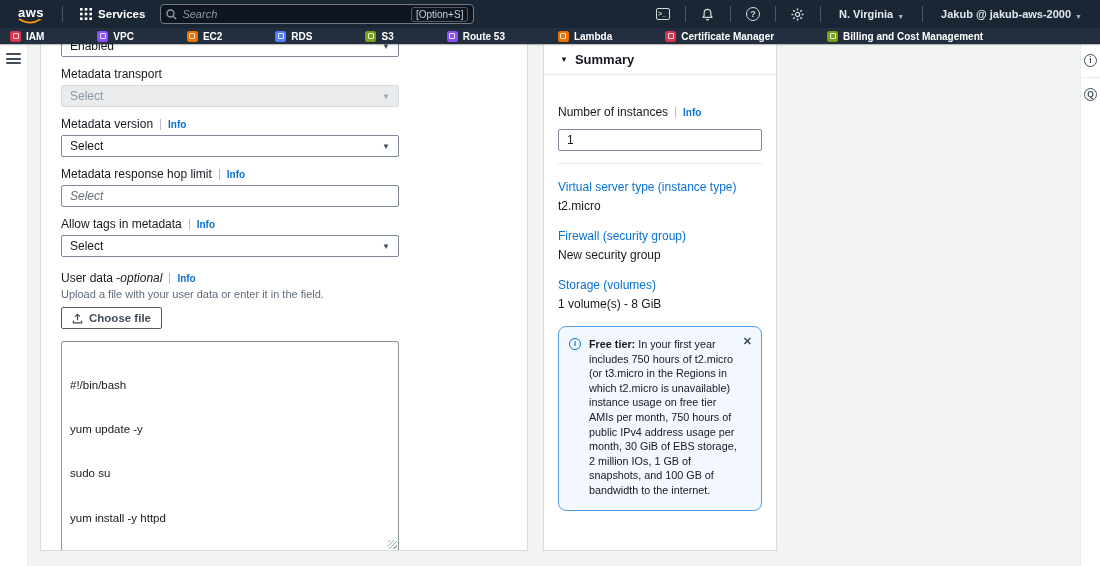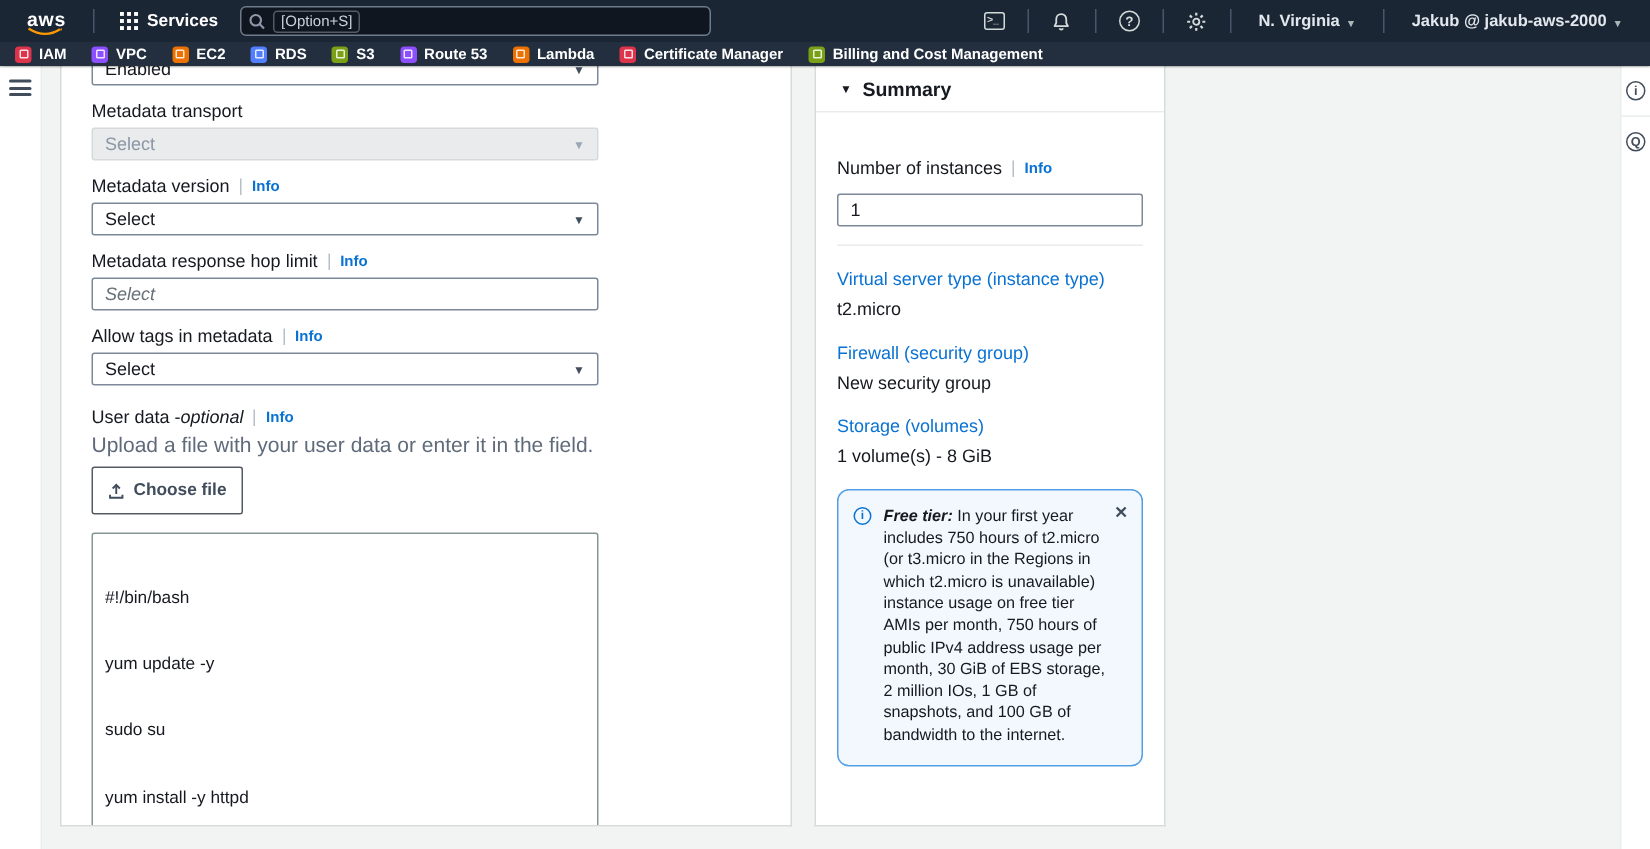--- a/index.html
+++ b/index.html
@@ -36,20 +36,21 @@
   .term-box{ width:14px; height:12px; border:1.3px solid #d5dbdb; border-radius:2px; font-size:7px; line-height:10px; text-align:left; padding-left:1px; font-weight:bold;}
   .q-circle{ width:14px; height:14px; border:1.3px solid #d5dbdb; border-radius:50%; font-size:9px; line-height:12px; text-align:center; font-weight:bold;}
   .nav-region,.nav-account{ display:flex; align-items:flex-end; gap:4px; font-size:11px; font-weight:bold; color:#e3e8ee; padding:0 8px; white-space:nowrap;}
   .caret-sm{ font-size:7px; color:#aab7b8; }
 
   
   .favbar{
     position:absolute; top:28px; left:0; right:0; height:16px;
     background:#232f3e; display:flex; align-items:center; padding:0 10px; z-index:5;
     box-shadow:0 1px 1px rgba(0,0,0,.25);
+    gap:36px;
   }
   .fav-item{ display:flex; align-items:center; gap:5px; margin-right:17px; }
   .fav-icon{ width:11px; height:11px; border-radius:2.5px; position:relative; flex:0 0 auto;}
   .fav-icon::after{ content:""; position:absolute; inset:2.5px; border:1px solid rgba(255,255,255,.85); border-radius:1px;}
   .fav-label{ font-size:10px; font-weight:bold; color:#fff; white-space:nowrap; }
 
   
   .left-rail{ position:absolute; left:0; top:44px; bottom:0; width:28px; background:#fff; border-right:1px solid #eaeded;}
   .hamburger{ margin:9px auto 0 auto; width:15px; display:block;}
   .hamburger span{ display:block; height:2px; background:#414d5c; margin-bottom:2.5px; border-radius:1px;}
@@ -77,23 +78,23 @@
   .clipped{ margin-top:-9px;}
   .field-label{ font-size:12px; color:#16191f; display:flex; align-items:center; margin-top:10px; margin-bottom:4px;}
   .label-div{ width:1px; height:11px; background:#b6bec9; margin:0 7px;}
   .info-link{ font-size:10px; font-weight:bold; color:#0972d3; cursor:pointer;}
   .textinput{
     height:22px; border:1px solid #7d8998; border-radius:2px; background:#fff;
     font-size:12px; color:#16191f; padding:0 8px; outline:none; font-family:"Liberation Sans",sans-serif;
   }
   .textinput::placeholder{ font-style:italic; color:#687078;}
   .optional{ font-style:italic;}
-  .field-desc{ font-size:14px; color:#5f6b7a; margin-top:-1px; margin-bottom:7px;}
+  .field-desc{ font-size:11px; color:#5f6b7a; margin-top:-1px; margin-bottom:7px;}
   .btn-normal{
-    display:inline-flex; align-items:center; gap:6px; height:32px; padding:0 10px;
+    display:inline-flex; align-items:center; gap:6px; height:22px; padding:0 10px;
     background:#fff; border:1px solid #545b64; border-radius:2px;
     font-size:11.5px; font-weight:bold; color:#414d5c; cursor:pointer;
   }
   .codebox{
     margin-top:12px; width:338px; height:210px; border:1px solid #879596; border-radius:2px;
     background:#fff; padding:6px 8px; font-size:11.5px; line-height:14.8px; color:#16191f;
     position:relative; overflow:hidden; white-space:pre; cursor:text;
   }
   .grip{ position:absolute; right:1px; bottom:1px; width:9px; height:9px;
     background:repeating-linear-gradient(315deg, transparent 0 2px, #9aa5ad 2px 3px);}
@@ -112,21 +113,21 @@
   .readmore{ color:#0972d3; cursor:pointer;}
 
   .free-tier{
     margin:15px 14px 0 14px; background:#f2f8fd; border:1px solid #539fe5; border-radius:8px;
     padding:10px 10px 12px 10px; position:relative;
   }
   .ft-icon{ position:absolute; left:10px; top:11px; width:12px; height:12px; border:1.2px solid #0972d3; border-radius:50%;
     color:#0972d3; font-size:8px; line-height:10px; text-align:center; font-weight:bold; font-style:normal;}
   .ft-close{ position:absolute; right:9px; top:8px; font-size:11px; color:#414d5c; cursor:pointer; font-weight:bold;}
   .ft-text{ margin-left:20px; margin-right:12px; font-size:10.8px; line-height:14.6px; color:#16191f;}
-  .ft-text b{ font-weight:bold;font-style:italic;}
+  .ft-text b{ font-weight:bold;}
 
   svg{ display:block;}
 </style>
 </head>
 <body>
 
 <div class="topnav">
   <div class="aws-logo">
     <span>aws</span>
     <svg width="24" height="6" viewBox="0 0 24 6">
@@ -149,20 +150,21 @@
           <rect x="9.4" y="9.4" width="2.6" height="2.6"></rect>
       </g>
     </svg>
     <span>Services</span>
   </div>
   <div class="searchbox">
     <svg width="11" height="11" viewBox="0 0 11 11">
       <circle cx="4.5" cy="4.5" r="3.5" stroke="#8d99a8" stroke-width="1.4" fill="none"></circle>
       <line x1="7.2" y1="7.2" x2="10" y2="10" stroke="#8d99a8" stroke-width="1.4"></line>
     </svg>
+    <input type="text" placeholder="Search" style="">
     <span class="kbd-hint">[Option+S]</span>
   </div>
   <div class="nav-spacer"></div>
   <div class="nav-iconbtn">
       <div class="term-box">&gt;_</div>
     </div>
   <div class="nav-vdiv"></div>
   <div class="nav-iconbtn">
     <svg width="13" height="13" viewBox="0 0 14 14">
       <path d="M7 1.5 c-2.3 0 -3.6 1.7 -3.6 3.8 v2.6 l-1.2 2.2 h9.6 l-1.2 -2.2 v-2.6 c0 -2.1 -1.3 -3.8 -3.6 -3.8 z" stroke="#d5dbdb" stroke-width="1.3" fill="none" stroke-linejoin="round"></path>

